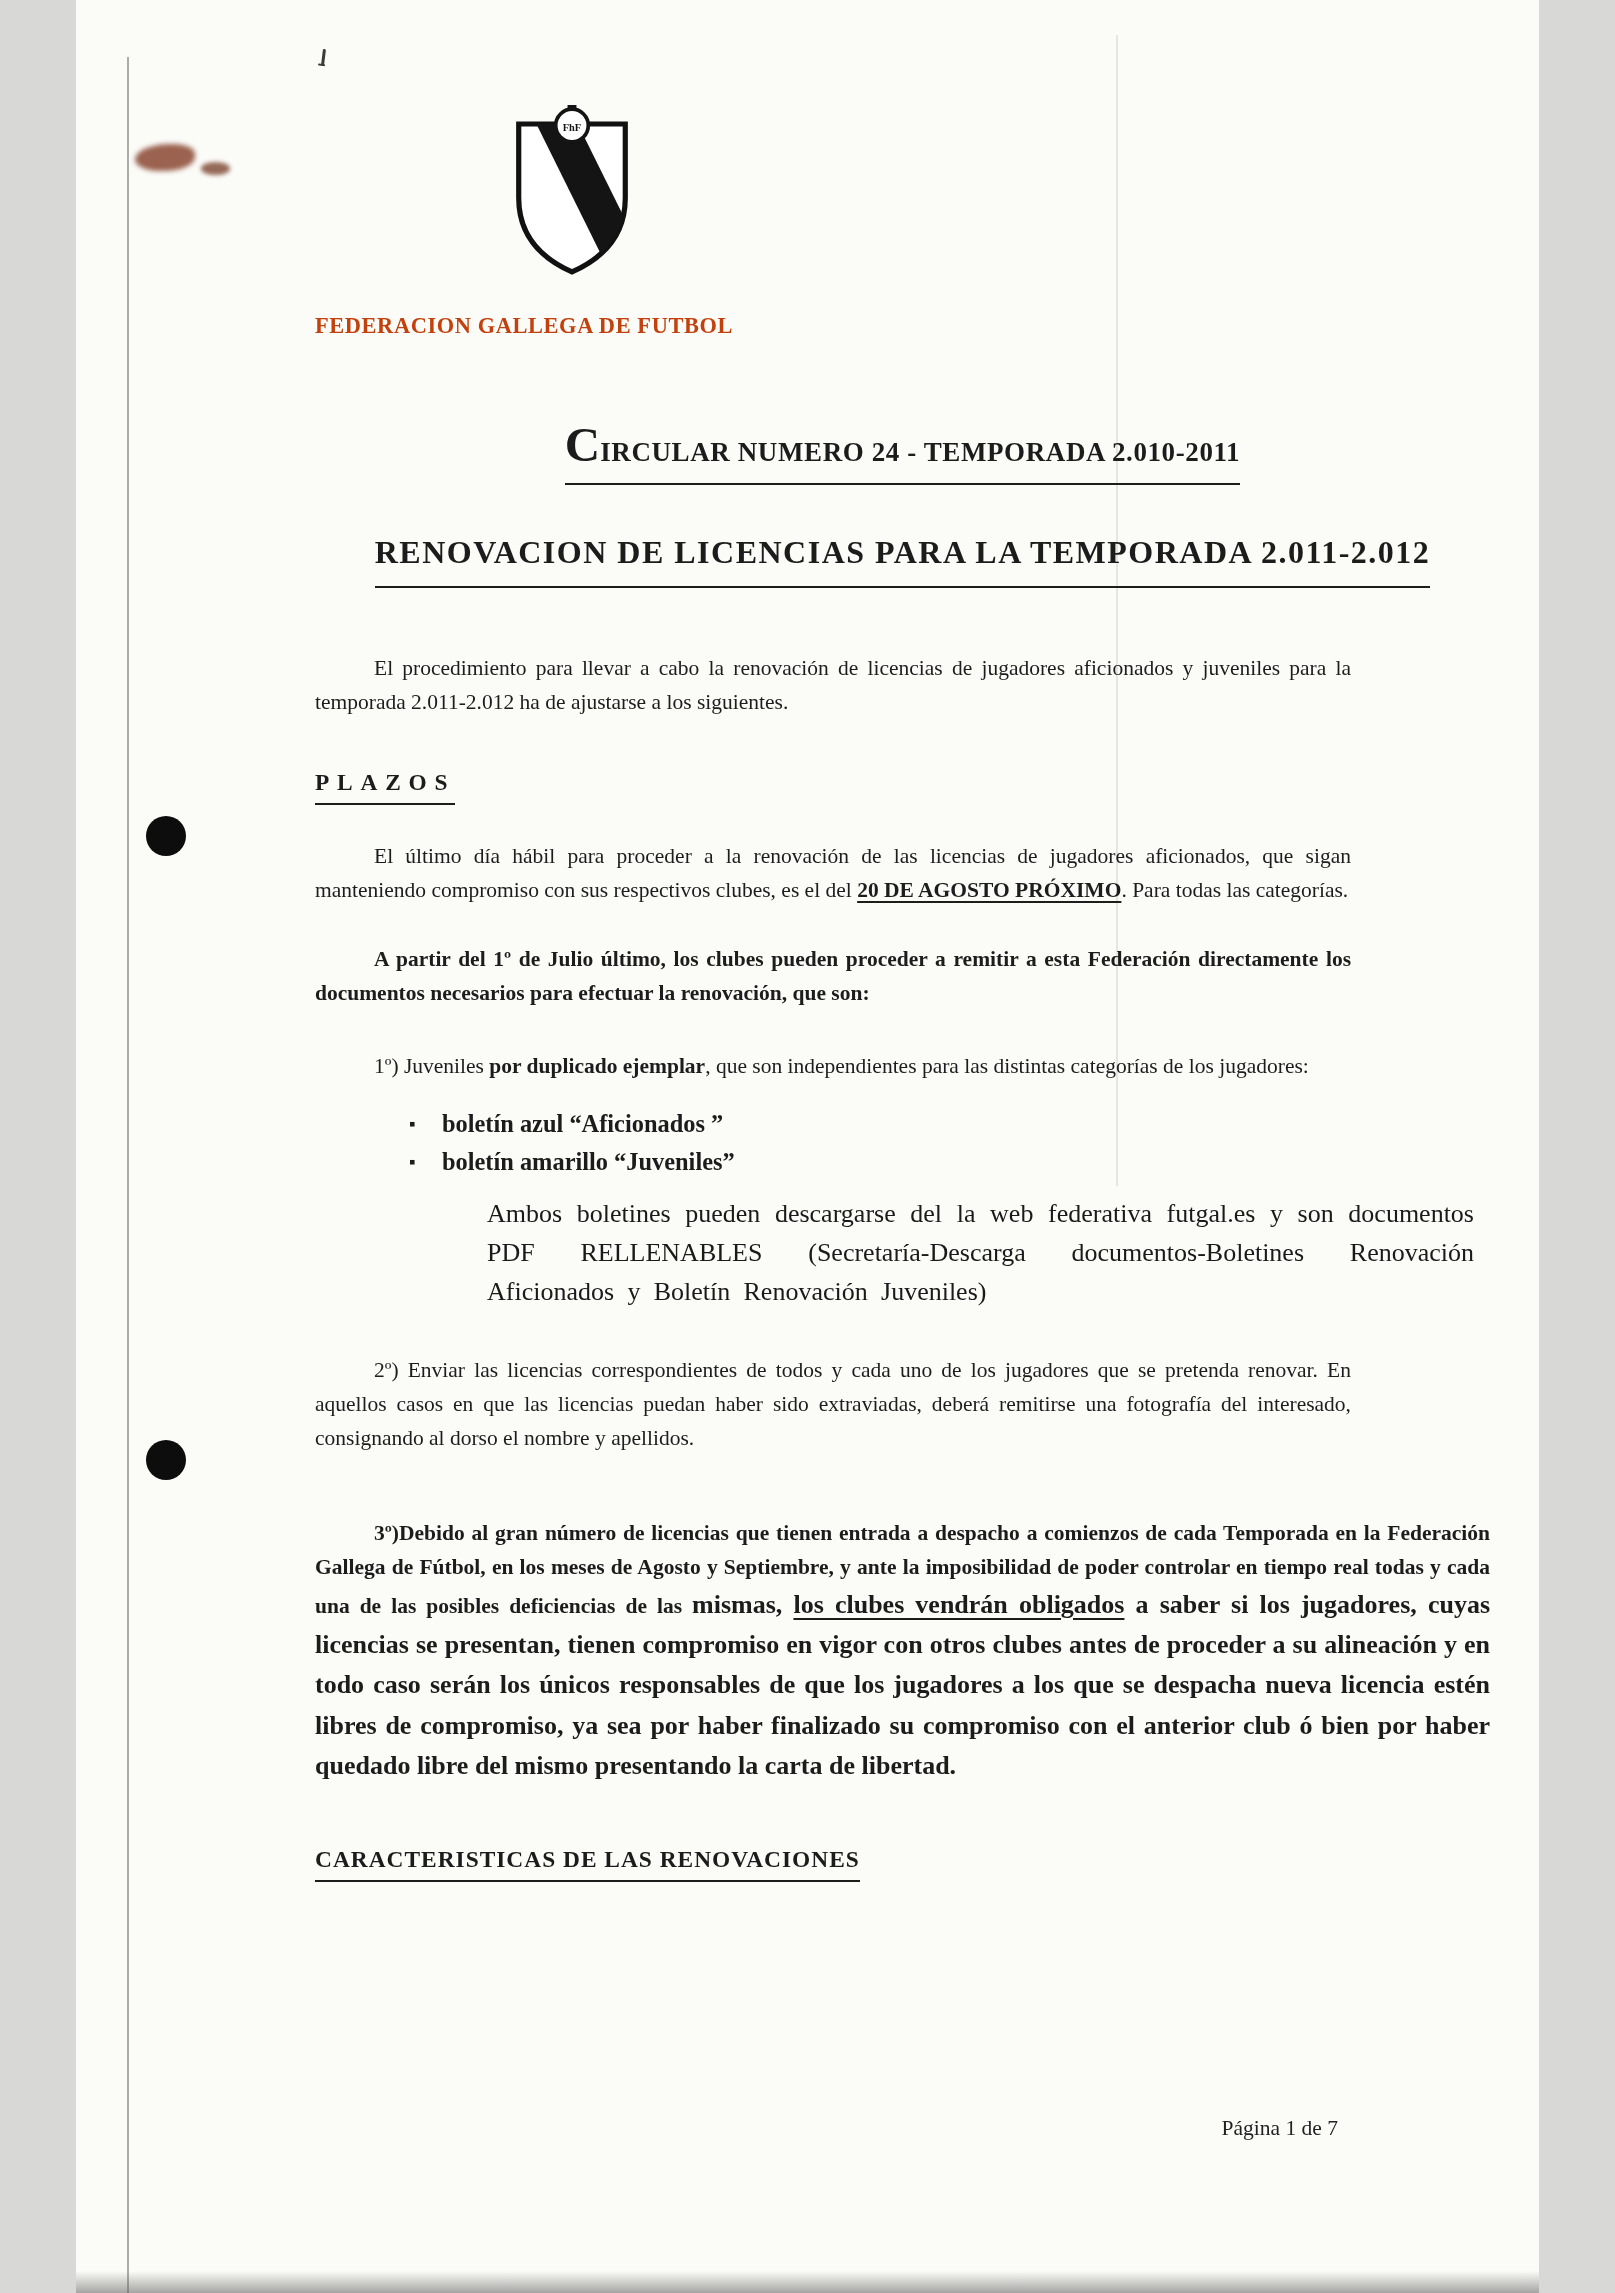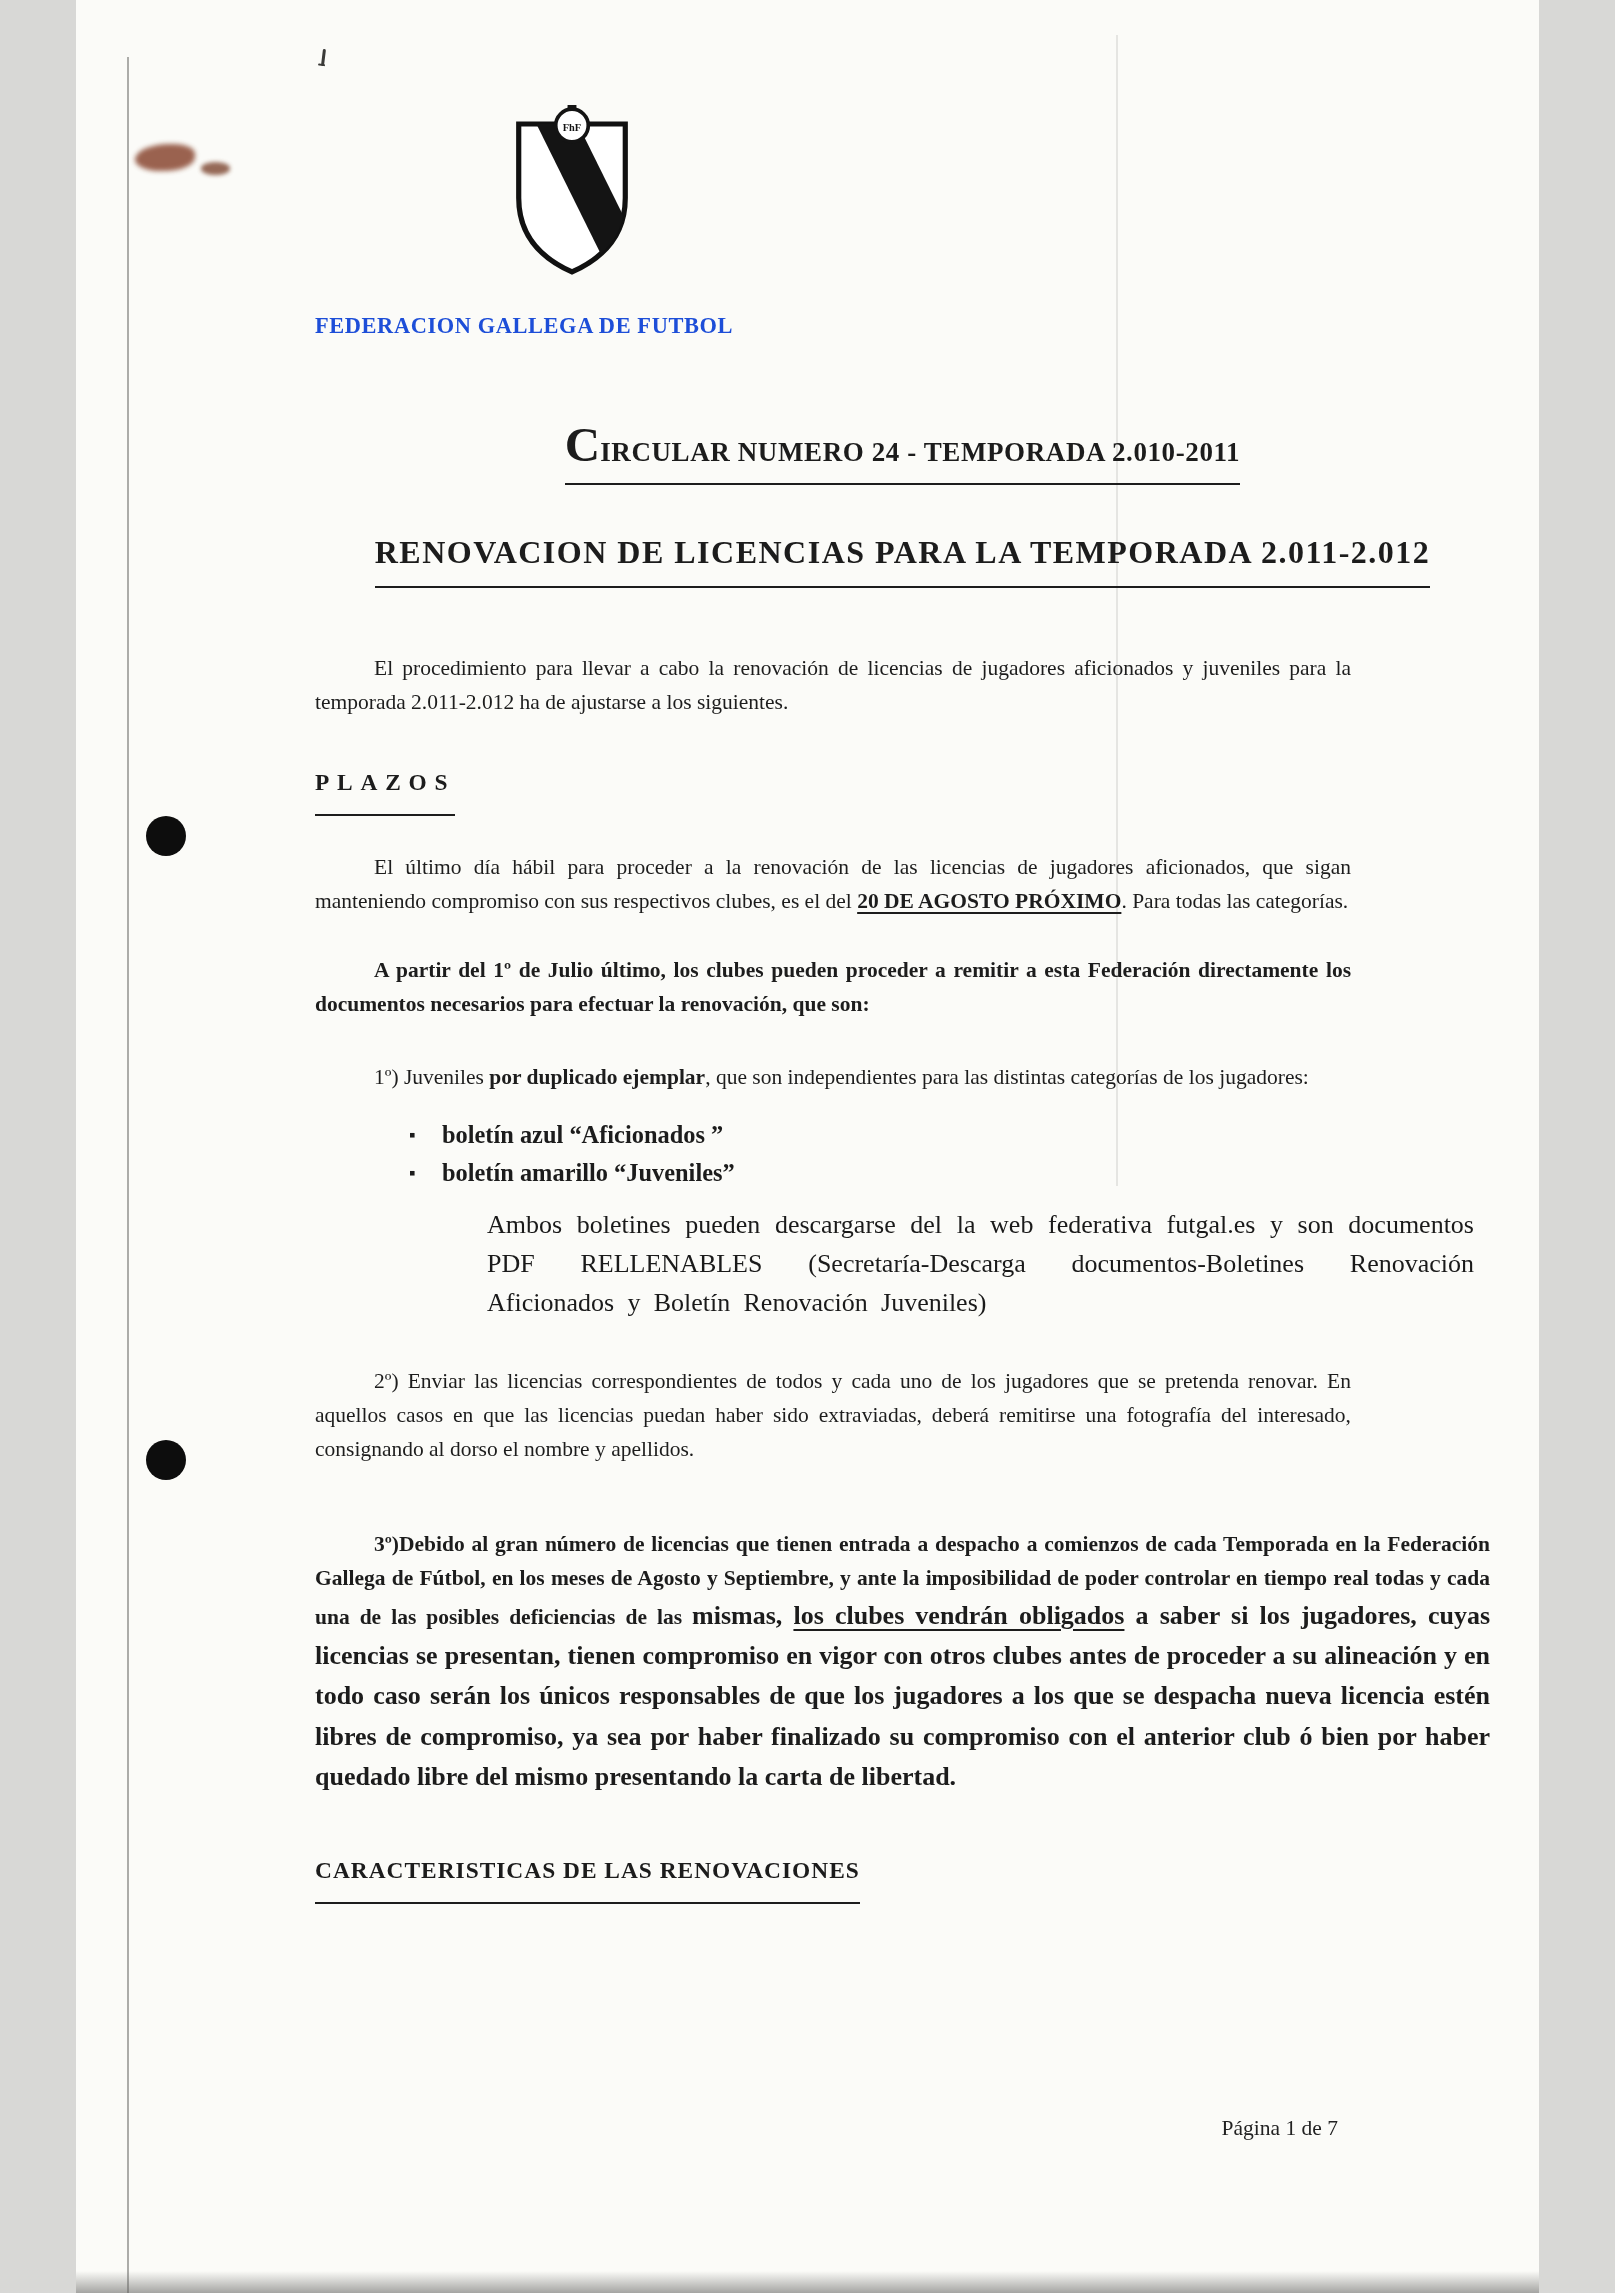--- a/index.html
+++ b/index.html
@@ -29,36 +29,36 @@
   .hole-dot{position:absolute;width:40px;height:40px;border-radius:50%;background:#0d0d0d;}
   .hole-dot.d1{left:70px;top:816px;}
   .hole-dot.d2{left:70px;top:1440px;}
 
   
   .doc{position:absolute;left:239px;top:105px;width:1175px;}
 
   .logo-wrap{margin-left:183px;width:148px;height:183px;}
   .logo-wrap svg{display:block;width:148px;height:183px;}
 
-  .org-name{margin-top:25px;font-weight:bold;font-size:22.4px;letter-spacing:0.6px;color:#1d4ed8;}
+  .org-name{margin-top:25px;font-weight:bold;font-size:22.4px;letter-spacing:0.6px;color:#c2410c;}
 
   .title-line{margin-top:98px;text-align:center;}
   .u-block{display:inline-block;border-bottom:2.9px solid #1d1d1d;padding-bottom:15px;}
   .drop-cap{font-size:49px;font-weight:bold;line-height:0;}
   .title-rest{font-size:27px;font-weight:bold;letter-spacing:0.6px;}
 
   .subtitle-line{margin-top:49px;text-align:center;}
   .subtitle-text{font-size:32px;font-weight:bold;letter-spacing:1.5px;}
 
   .para{width:1036px;font-size:21.5px;line-height:1.58;text-align:justify;color:#1d1d1d;}
   .indent{text-indent:59px;}
   .intro{margin-top:64px;}
 
   .section-head{margin-top:49px;}
-  .section-head .u-block{border-bottom-width:2.9px;padding-bottom:18px;}
+  .section-head .u-block{border-bottom-width:2.9px;padding-bottom:7px;}
   .plazos-text{font-size:23.4px;font-weight:bold;letter-spacing:7.8px;}
 
   .p1{margin-top:35px;}
   .deadline{font-weight:bold;text-decoration:underline;text-underline-offset:3.9px;text-decoration-thickness:2px;}
   .p2{margin-top:35px;font-weight:bold;}
 
   .item1{margin-top:39px;}
   .b{font-weight:bold;}
 
   .bullet-list{margin-top:9.8px;margin-left:94px;}

